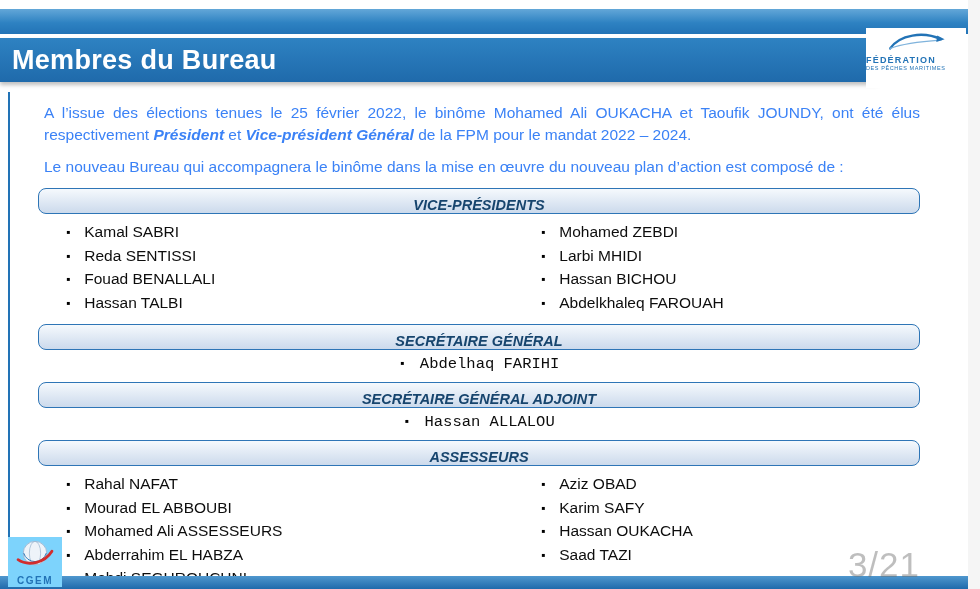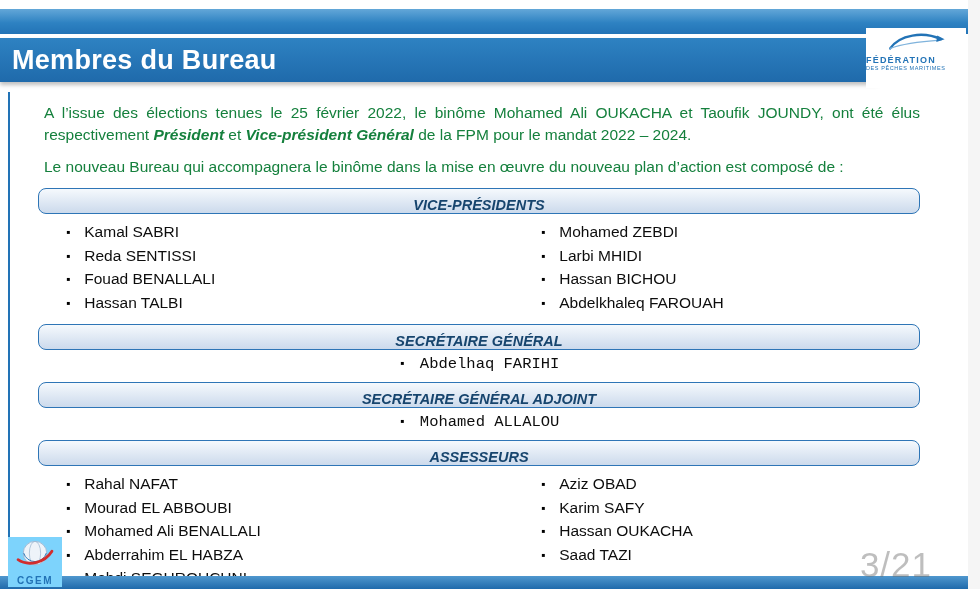--- a/index.html
+++ b/index.html
@@ -36,21 +36,21 @@
   .logo-line1 { color: #2273b6; font-size: 9px; font-weight: bold; letter-spacing: 1.2px; margin-top: 1px; }
   .logo-line2 { color: #2273b6; font-size: 5.5px; letter-spacing: 0.6px; }
   
   .left-accent {
     position: absolute; left: 8px; top: 92px; bottom: 16px; width: 2px;
     background: #2273b6;
   }
   
   .body { position: absolute; top: 96px; left: 38px; right: 48px; }
   .intro {
-    color: #15803d; font-size: 15.5px; line-height: 1.42;
+    color: #3b82f6; font-size: 15.5px; line-height: 1.42;
     text-align: justify; margin: 6px 0 10px 6px;
   }
   .intro2 { margin: 0 0 10px 6px; text-align: left; }
   .bi { font-weight: bold; font-style: italic; }
   
   .section-bar {
     height: 24px; border: 1px solid #2e75b6; border-radius: 8px;
     background: linear-gradient(180deg, #f5f9fd 0%, #ccdaec 100%);
     display: flex; align-items: flex-end; justify-content: center;
     color: #17456e; font-weight: bold; font-style: italic;
@@ -75,21 +75,21 @@
   .bottom-strip {
     position: absolute; bottom: 0; left: 0; width: 100%; height: 13px;
     background: linear-gradient(180deg, #4f97ce 0%, #1f6aab 100%);
   }
   .cgem {
     position: absolute; left: 8px; bottom: 2px; width: 54px;
     text-align: center; background: #7dd3fc; z-index: 2; padding: 2px 0 1px;
   }
   .cgem-label { color: #2273b6; font-size: 10px; font-weight: bold; letter-spacing: 1.5px; }
   .page-number {
-    position: absolute; right: 36px; bottom: 4px;
+    position: absolute; right: 48px; bottom: 4px;
     font-size: 35px; color: rgba(110,110,110,0.45); z-index: 3;
     letter-spacing: 1px;
   }
 </style>
 </head>
 <body>
 
 <div class="slide">
 
   <div class="top-strip"></div>
@@ -138,31 +138,31 @@
       <span>SECRÉTAIRE GÉNÉRAL</span>
     </div>
     <div class="single-row">
       <span class="bullet"></span><span>Abdelhaq FARIHI</span>
     </div>
 
     <div class="section-bar">
       <span>SECRÉTAIRE GÉNÉRAL ADJOINT</span>
     </div>
     <div class="single-row">
-      <span class="bullet"></span><span>Mohamed ALLALOU</span>
+      <span class="bullet"></span><span>Hassan ALLALOU</span>
     </div>
 
     <div class="section-bar">
       <span>ASSESSEURS</span>
     </div>
     <div class="cols">
       <ul class="col left">
         <li><span class="bullet"></span><span>Rahal NAFAT</span></li>
         <li><span class="bullet"></span><span>Mourad EL ABBOUBI</span></li>
-        <li><span class="bullet"></span><span>Mohamed Ali BENALLALI</span></li>
+        <li><span class="bullet"></span><span>Mohamed Ali ASSESSEURS</span></li>
         <li><span class="bullet"></span><span>Abderrahim EL HABZA</span></li>
         <li><span class="bullet"></span><span>Mehdi SEGHROUCHNI</span></li>
       </ul>
       <ul class="col right">
         <li><span class="bullet"></span><span>Aziz OBAD</span></li>
         <li><span class="bullet"></span><span>Karim SAFY</span></li>
         <li><span class="bullet"></span><span>Hassan OUKACHA</span></li>
         <li><span class="bullet"></span><span>Saad TAZI</span></li>
       </ul>
     </div>

